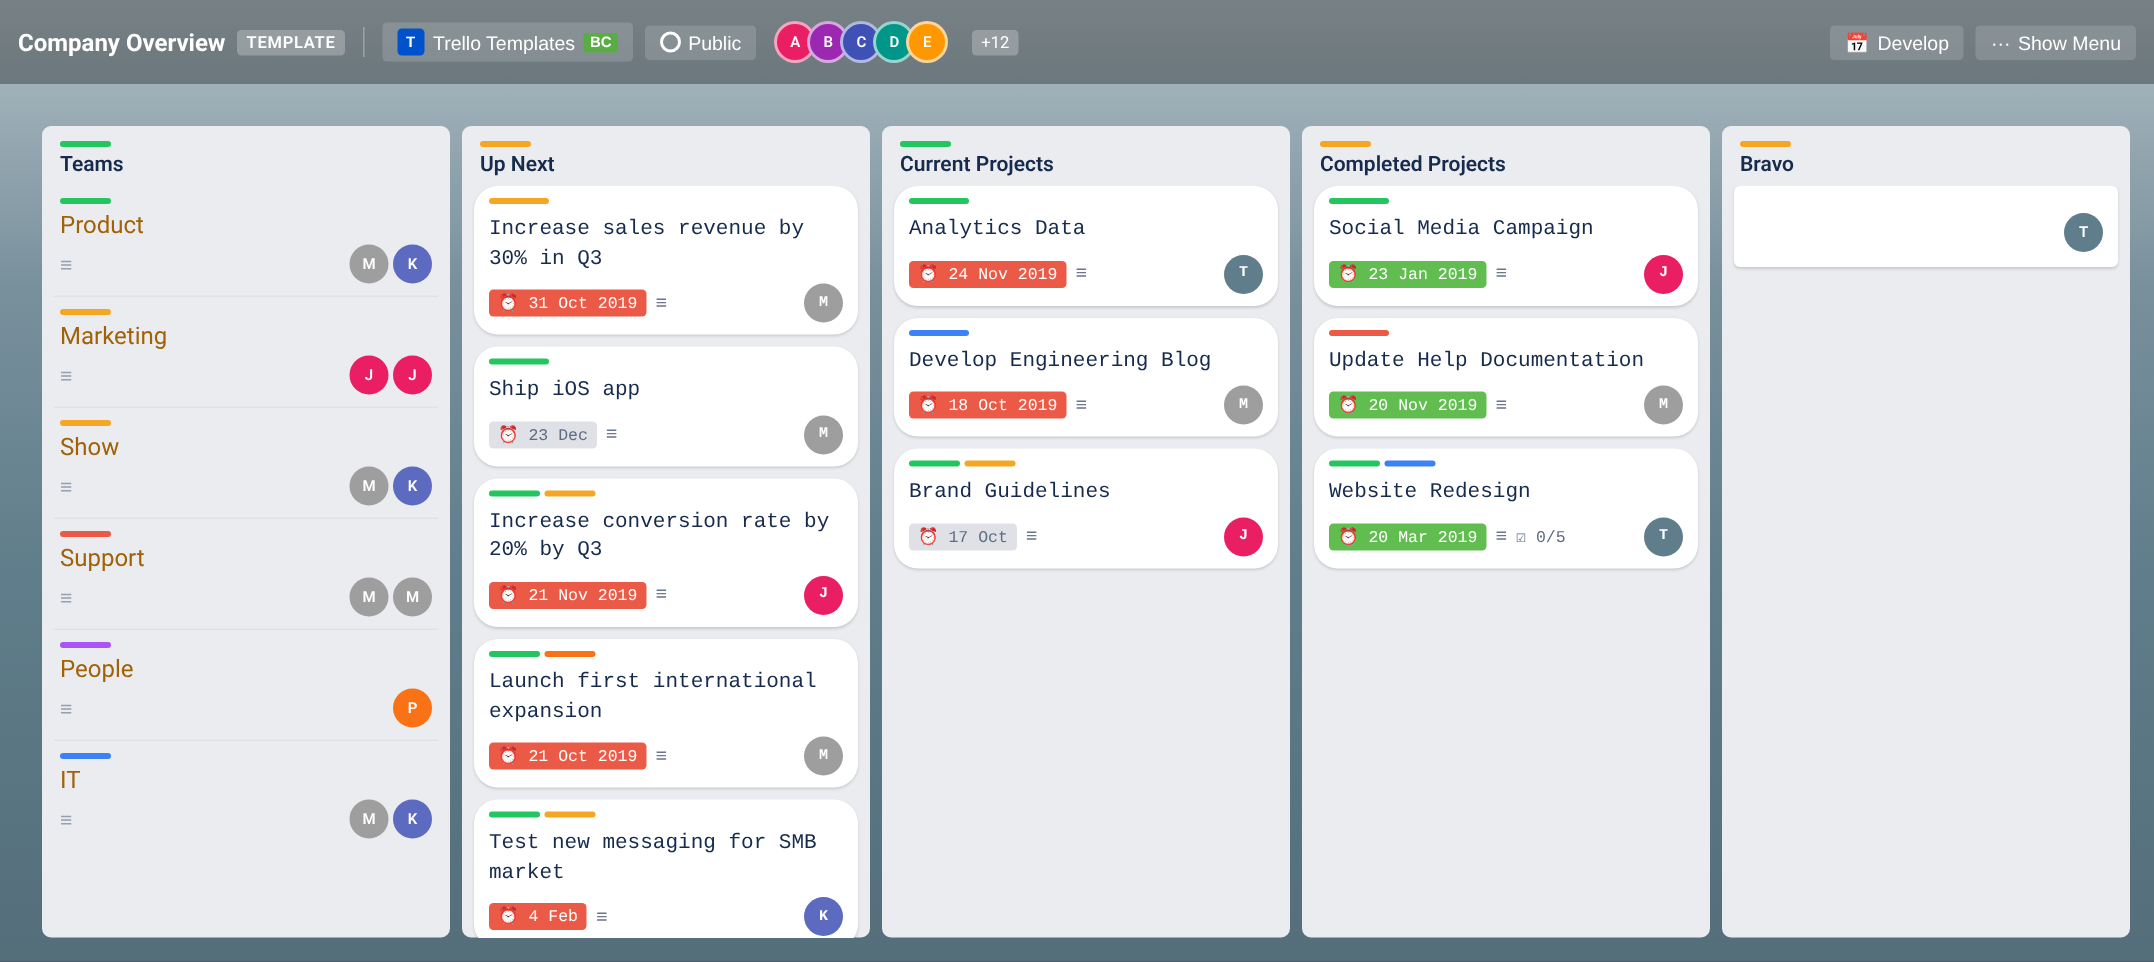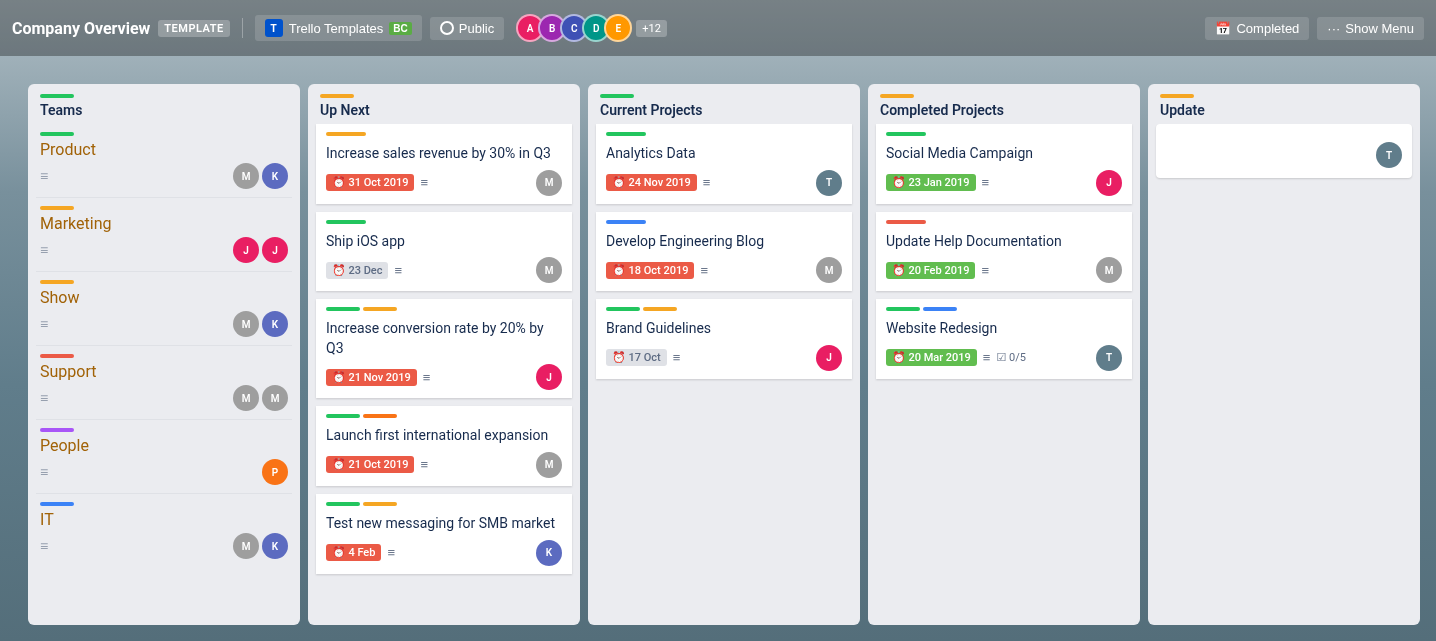--- a/index.html
+++ b/index.html
@@ -121,21 +121,21 @@
       font-weight: 600;
       color: #fff;
     }
     .avatar-sm:first-child { margin-left: 0; }
     .plus-count {
       background: rgba(255,255,255,0.25);
       color: #fff;
       font-size: 11px;
       padding: 2px 6px;
       border-radius: 3px;
-      margin-left: 4px;
+      margin-left: 16px;
     }
     .header-right {
       margin-left: auto;
       display: flex;
       align-items: center;
       gap: 8px;
     }
     .calendar-btn {
       display: flex;
       align-items: center;
@@ -191,25 +191,26 @@
     }
     .column-body {
       padding: 0 8px 8px;
       overflow-y: auto;
       flex: 1;
     }
 
     
     .card {
       background: #fff;
-      border-radius: 0;
+      border-radius: 16px;
       padding: 8px 10px;
       margin-bottom: 8px;
       box-shadow: 0 1px 2px rgba(0,0,0,0.15);
       cursor: pointer;
+      font-family: Liberation Mono, monospace;
     }
 
     .color-bar {
       height: 4px;
       border-radius: 2px;
       margin-bottom: 8px;
       width: 40px;
     }
 
     .card-title {
@@ -359,21 +360,21 @@
     <div class="avatar-sm" style="background:#e91e63;">A</div>
     <div class="avatar-sm" style="background:#9c27b0;">B</div>
     <div class="avatar-sm" style="background:#3f51b5;">C</div>
     <div class="avatar-sm" style="background:#009688;">D</div>
     <div class="avatar-sm" style="background:#ff9800;">E</div>
     <span class="plus-count">+12</span>
   </div>
   <div class="header-right">
     <button class="calendar-btn">
       <span>📅</span>
-      <span>Completed</span>
+      <span>Develop</span>
     </button>
     <button class="show-menu-btn">
       <span>···</span>
       <span>Show Menu</span>
     </button>
   </div>
 </div>
 
 <div class="board" id="board-container">
 <div class="column">
@@ -586,21 +587,21 @@
             <div class="card-avatars">
               <div class="card-avatar" style="background: rgb(233, 30, 99);">J</div>
             </div>
           </div>
         </div>
         <div class="card">
           <div class="color-bar" style="background: rgb(235, 90, 70);"></div>
           <div class="card-title">Update Help Documentation</div>
           <div class="card-footer">
             <div class="card-meta">
-              <span class="date-badge green">⏰ 20 Feb 2019</span>
+              <span class="date-badge green">⏰ 20 Nov 2019</span>
               <span class="desc-icon">≡</span>
             </div>
             <div class="card-avatars">
               <div class="card-avatar" style="background: rgb(158, 158, 158);">M</div>
             </div>
           </div>
         </div>
         <div class="card">
           <div class="multi-bar">
             <div class="multi-bar-item" style="background: rgb(34, 197, 94);"></div>
@@ -614,21 +615,21 @@
               <span class="checklist-badge">☑ 0/5</span>
             </div>
             <div class="card-avatars">
               <div class="card-avatar" style="background: rgb(96, 125, 139);">T</div>
             </div>
           </div>
         </div>
       </div>
     </div>
     <div class="column">
-      <div class="column-header"><div class="team-color-bar" style="background: rgb(245, 166, 35);"></div><span>Update</span></div>
+      <div class="column-header"><div class="team-color-bar" style="background: rgb(245, 166, 35);"></div><span>Bravo</span></div>
       <div class="column-body">
         <div class="bravos-card">
           <div class="bravos-footer">
             <div class="card-avatar" style="background: rgb(96, 125, 139);">T</div>
           </div>
         </div>
       </div>
     </div>
   </div>
 

